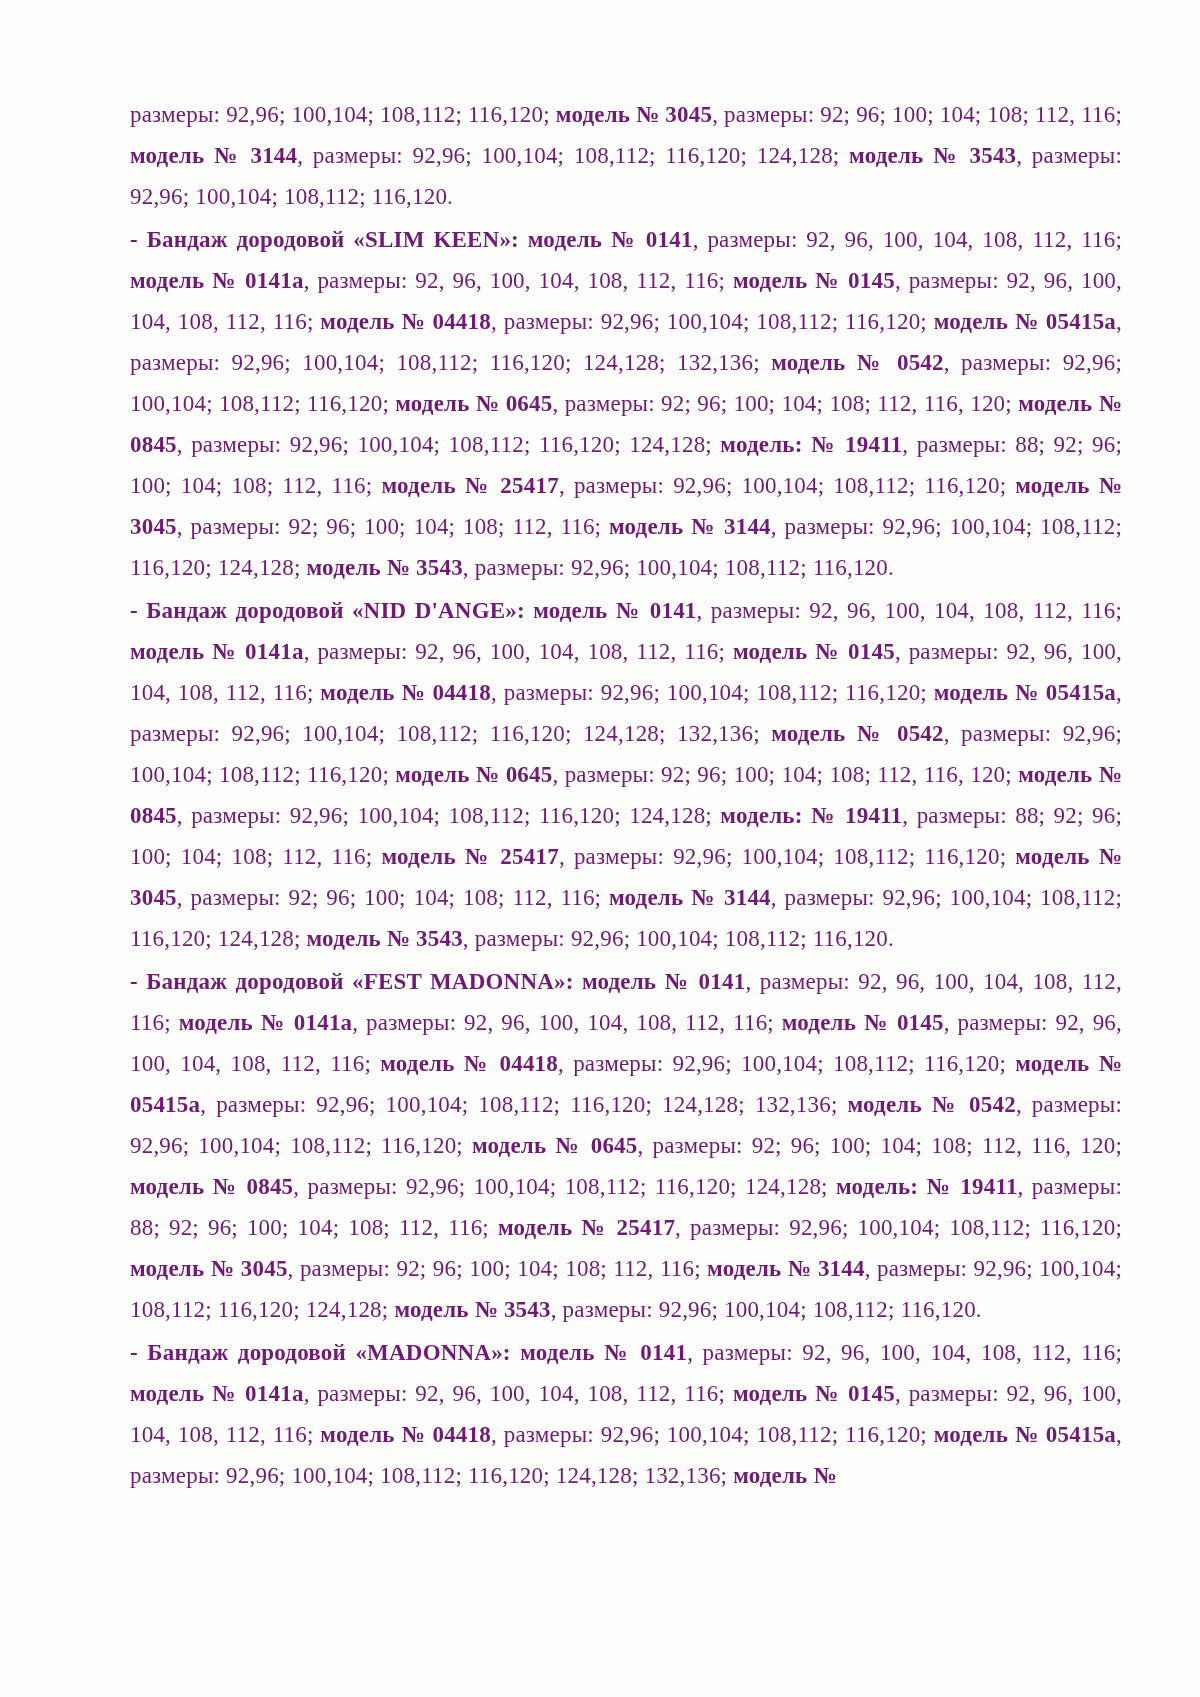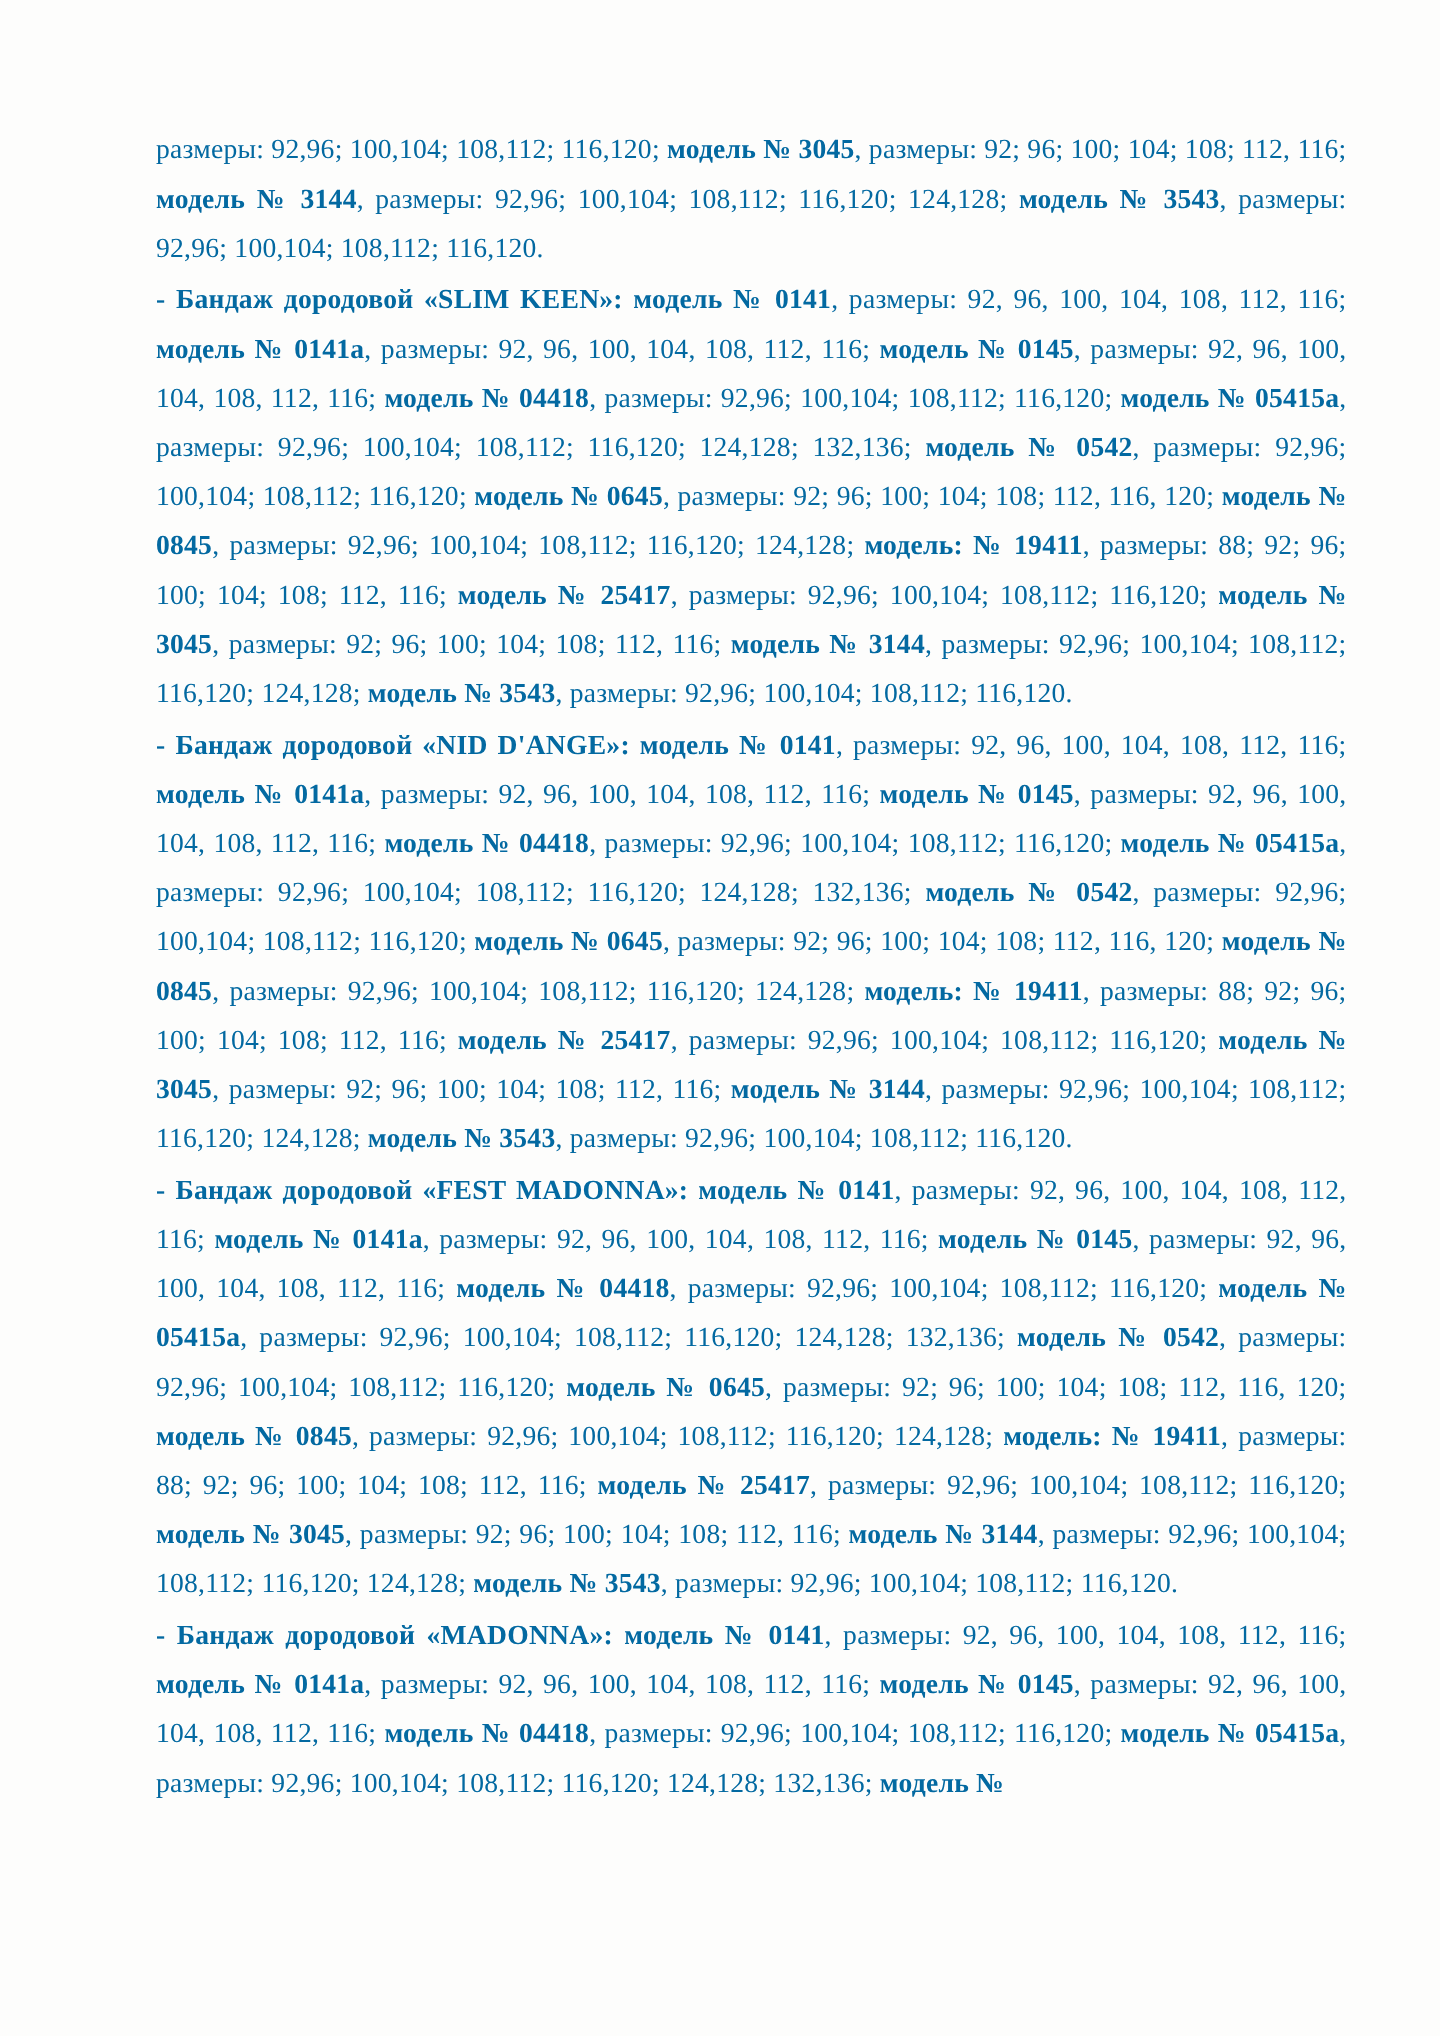--- a/index.html
+++ b/index.html
@@ -10,26 +10,26 @@
   .page {
     position: relative;
     width: 1200px;
     height: 1697px;
     background: #fdfdfc;
     overflow: hidden;
   }
   .text-block {
     position: absolute;
     left: 130px;
-    top: 104px;
+    top: 94px;
     width: 992px;
     font-family: "Liberation Serif", "DejaVu Serif", serif;
     font-size: 23px;
     line-height: 41px;
-    color: #0369a1;
+    color: #701a75;
     text-align: justify;
     letter-spacing: 0.2px;
   }
   .text-block p {
     margin: 0 0 2px 0;
   }
   .seg-b {
     font-weight: bold;
   }
 </style>

